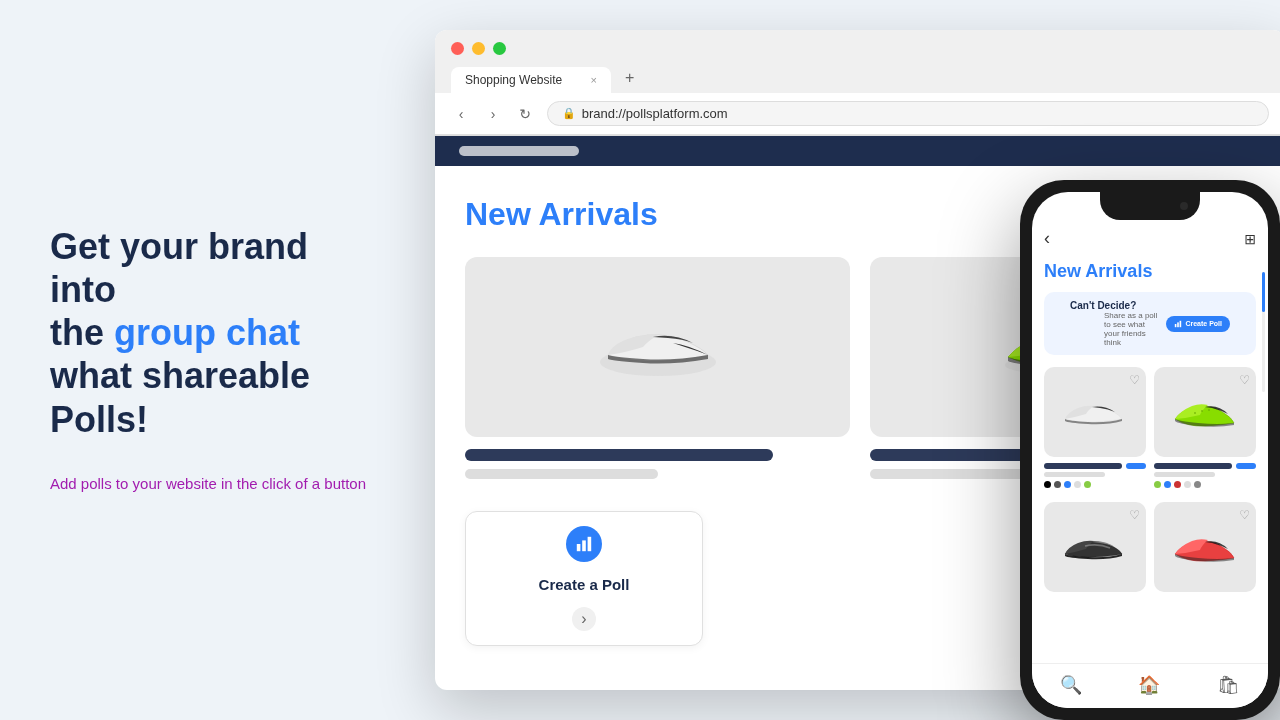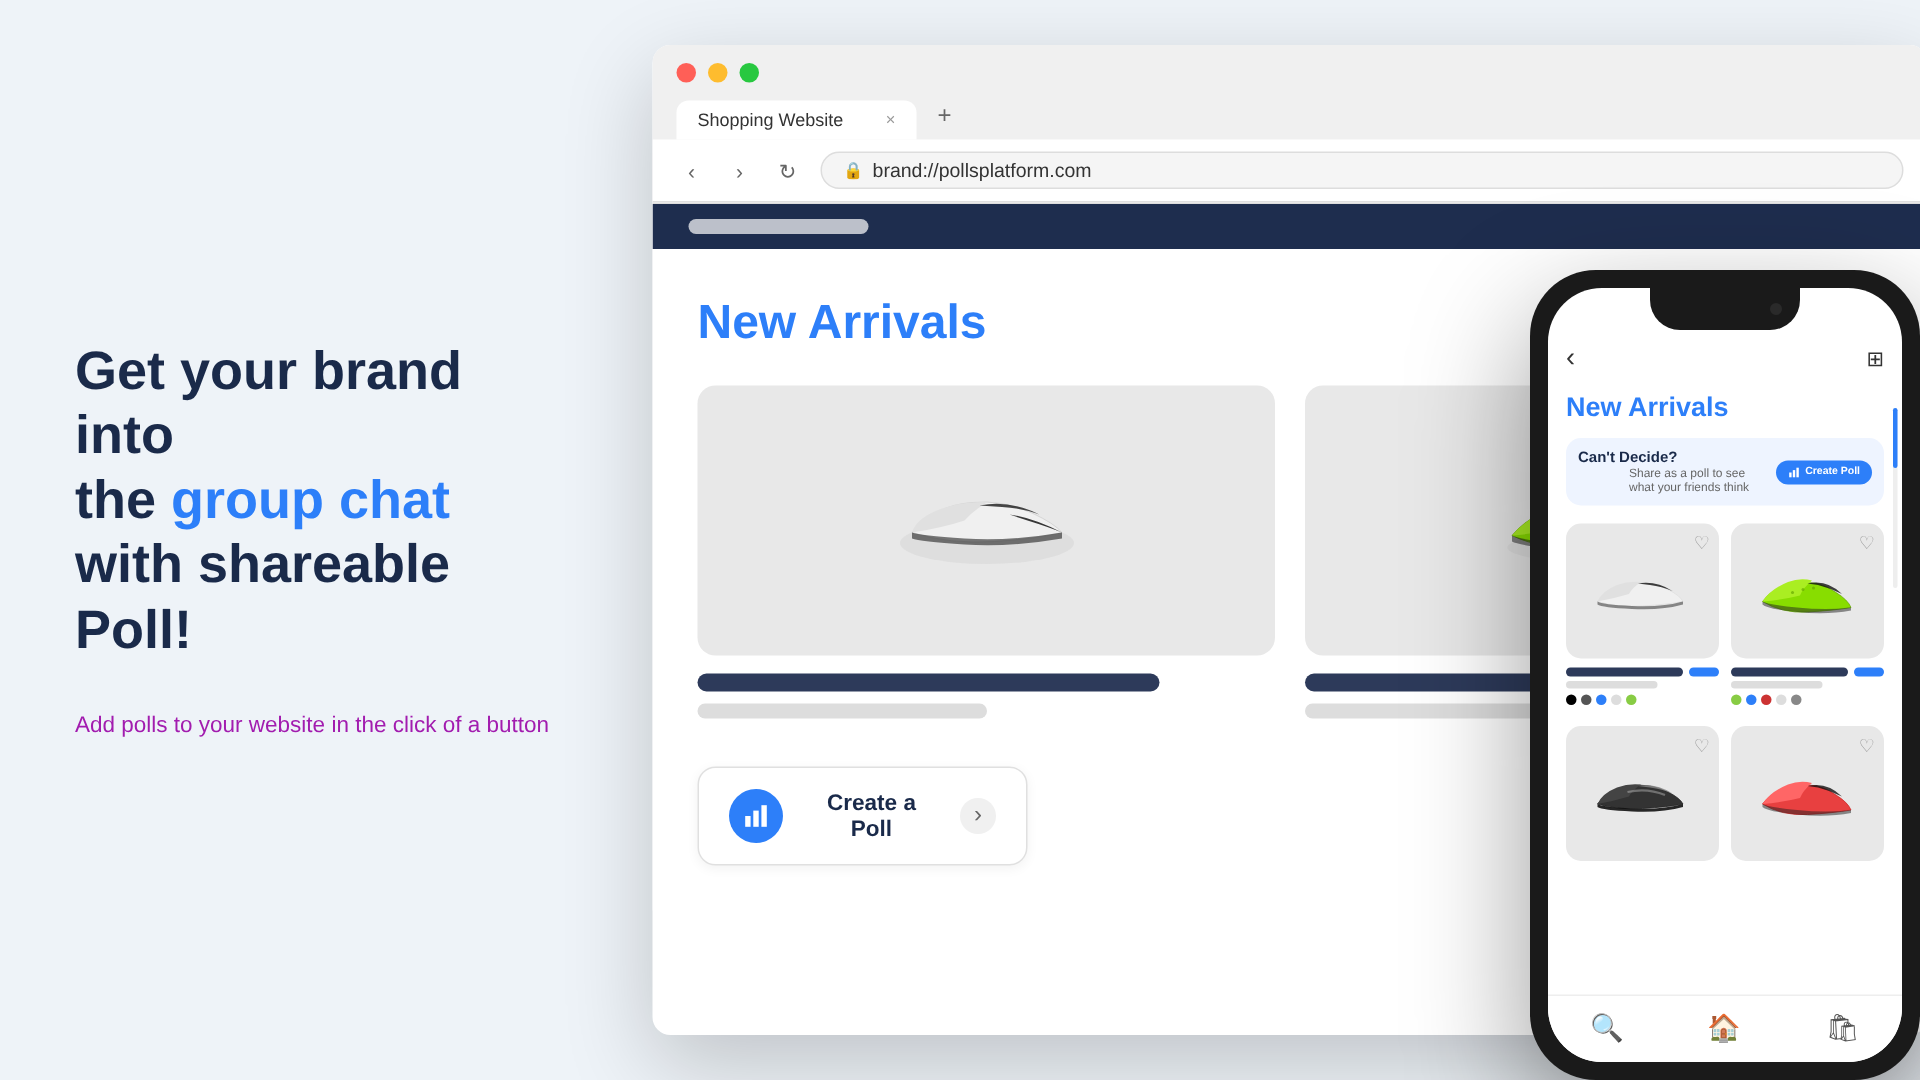--- a/index.html
+++ b/index.html
@@ -201,24 +201,25 @@
     .create-poll-section {
       margin-top: 8px;
     }
     .create-poll-btn {
       display: flex;
       align-items: center;
       background: #fff;
       border: 1.5px solid #e0e0e0;
       border-radius: 12px;
       padding: 14px 20px;
-      width: 220px;
+      width: 238px;
       gap: 14px;
       cursor: pointer;
       box-shadow: 0 2px 8px rgba(0,0,0,0.05);
+      flex-direction: column;
     }
     .poll-icon-circle {
       width: 36px;
       height: 36px;
       background: #2d7ff9;
       border-radius: 50%;
       display: flex;
       align-items: center;
       justify-content: center;
       flex-shrink: 0;
@@ -314,21 +315,21 @@
       font-size: 18px;
       font-weight: 700;
       color: #2d7ff9;
       margin-bottom: 10px;
     }
 
     
     .cant-decide-banner {
       background: #eef4ff;
       border-radius: 10px;
-      padding: 8px 8px;
+      padding: 8px 26px;
       display: flex;
       align-items: center;
       gap: 8px;
       margin-bottom: 12px;
     }
     .cant-decide-text h4 {
       font-size: 10px;
       font-weight: 700;
       color: #1a2a4a;
     }
@@ -450,21 +451,21 @@
       background: #2d7ff9;
       border-radius: 2px;
     }
   </style>
 </head>
 <body>
 
 <div class="left-section">
   <h1 class="headline">
     <span>Get your brand into</span><br>
-    <span>the </span><span class="highlight">group chat</span><span> with shareable Poll!</span>
+    <span>the </span><span class="highlight">group chat</span><span> what shareable Polls!</span>
   </h1>
   <p class="subtext">Add polls to your website in the click of a button</p>
 </div>
 
 <div class="browser-container">
 
   <div class="browser-chrome">
     <div class="browser-titlebar">
       <div class="traffic-light tl-red"></div>
       <div class="traffic-light tl-yellow"></div>

